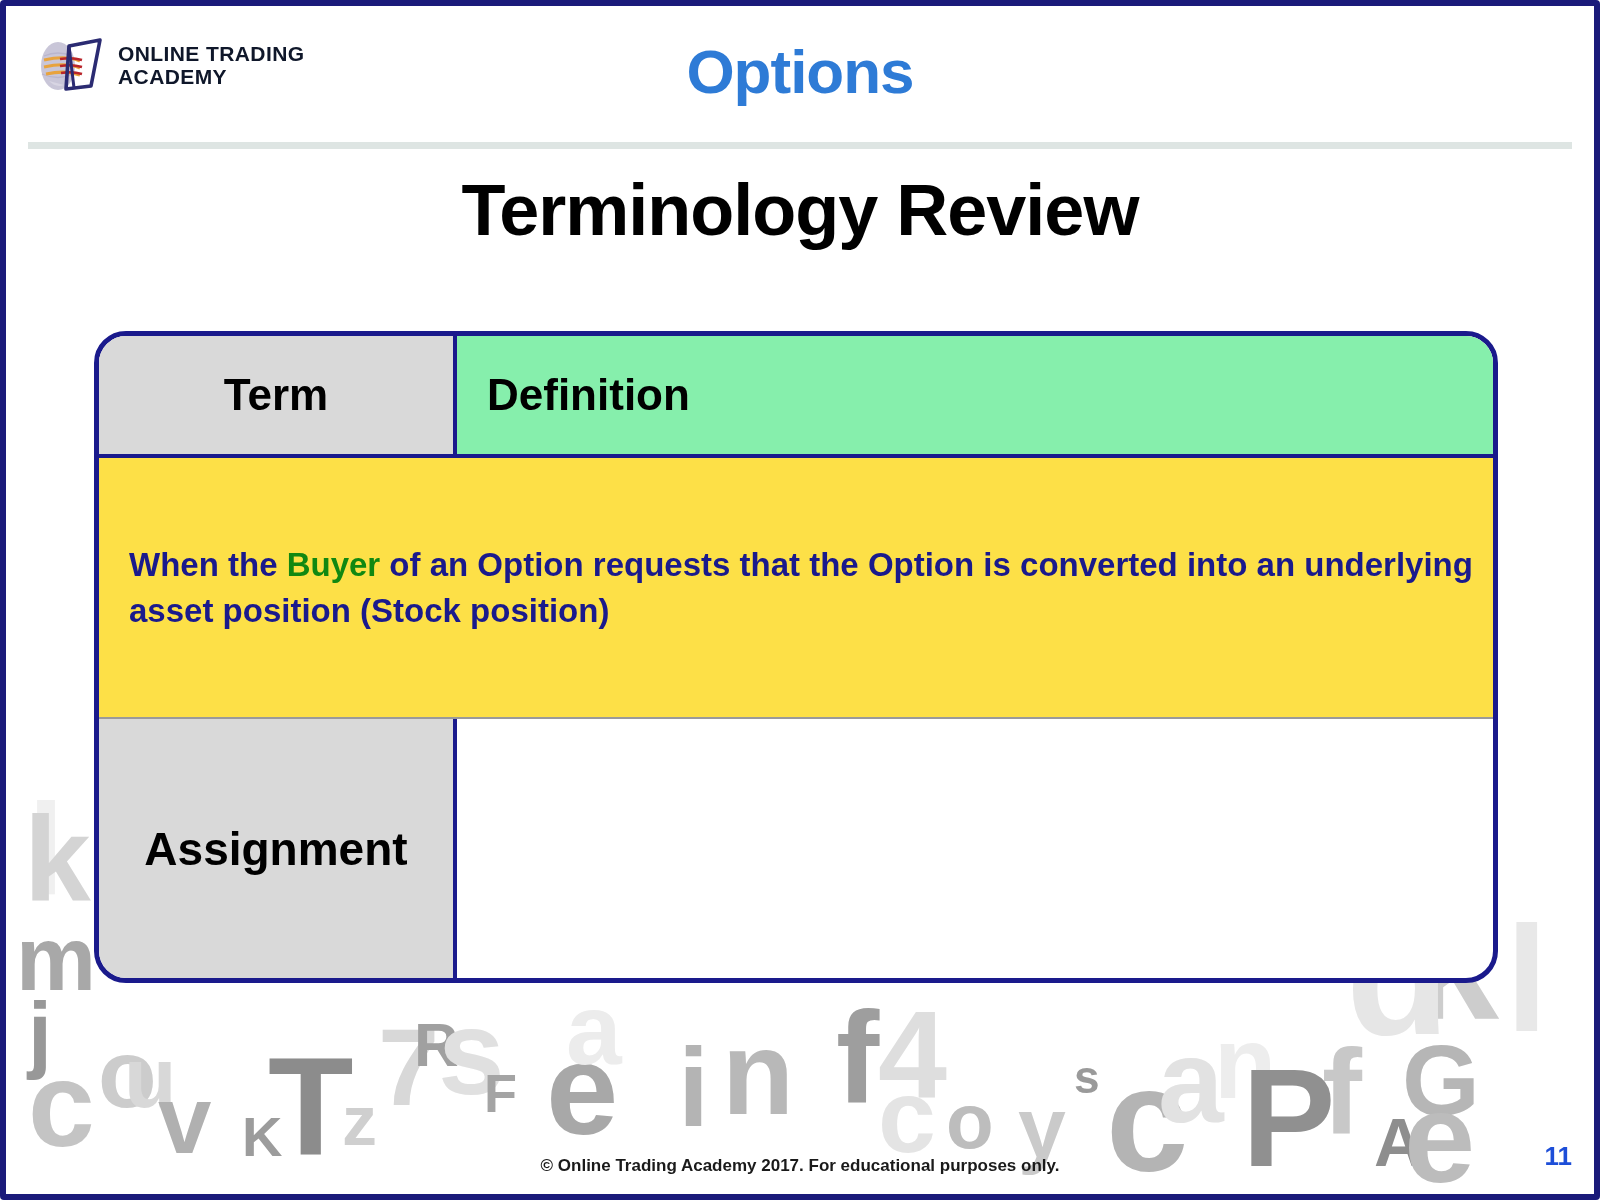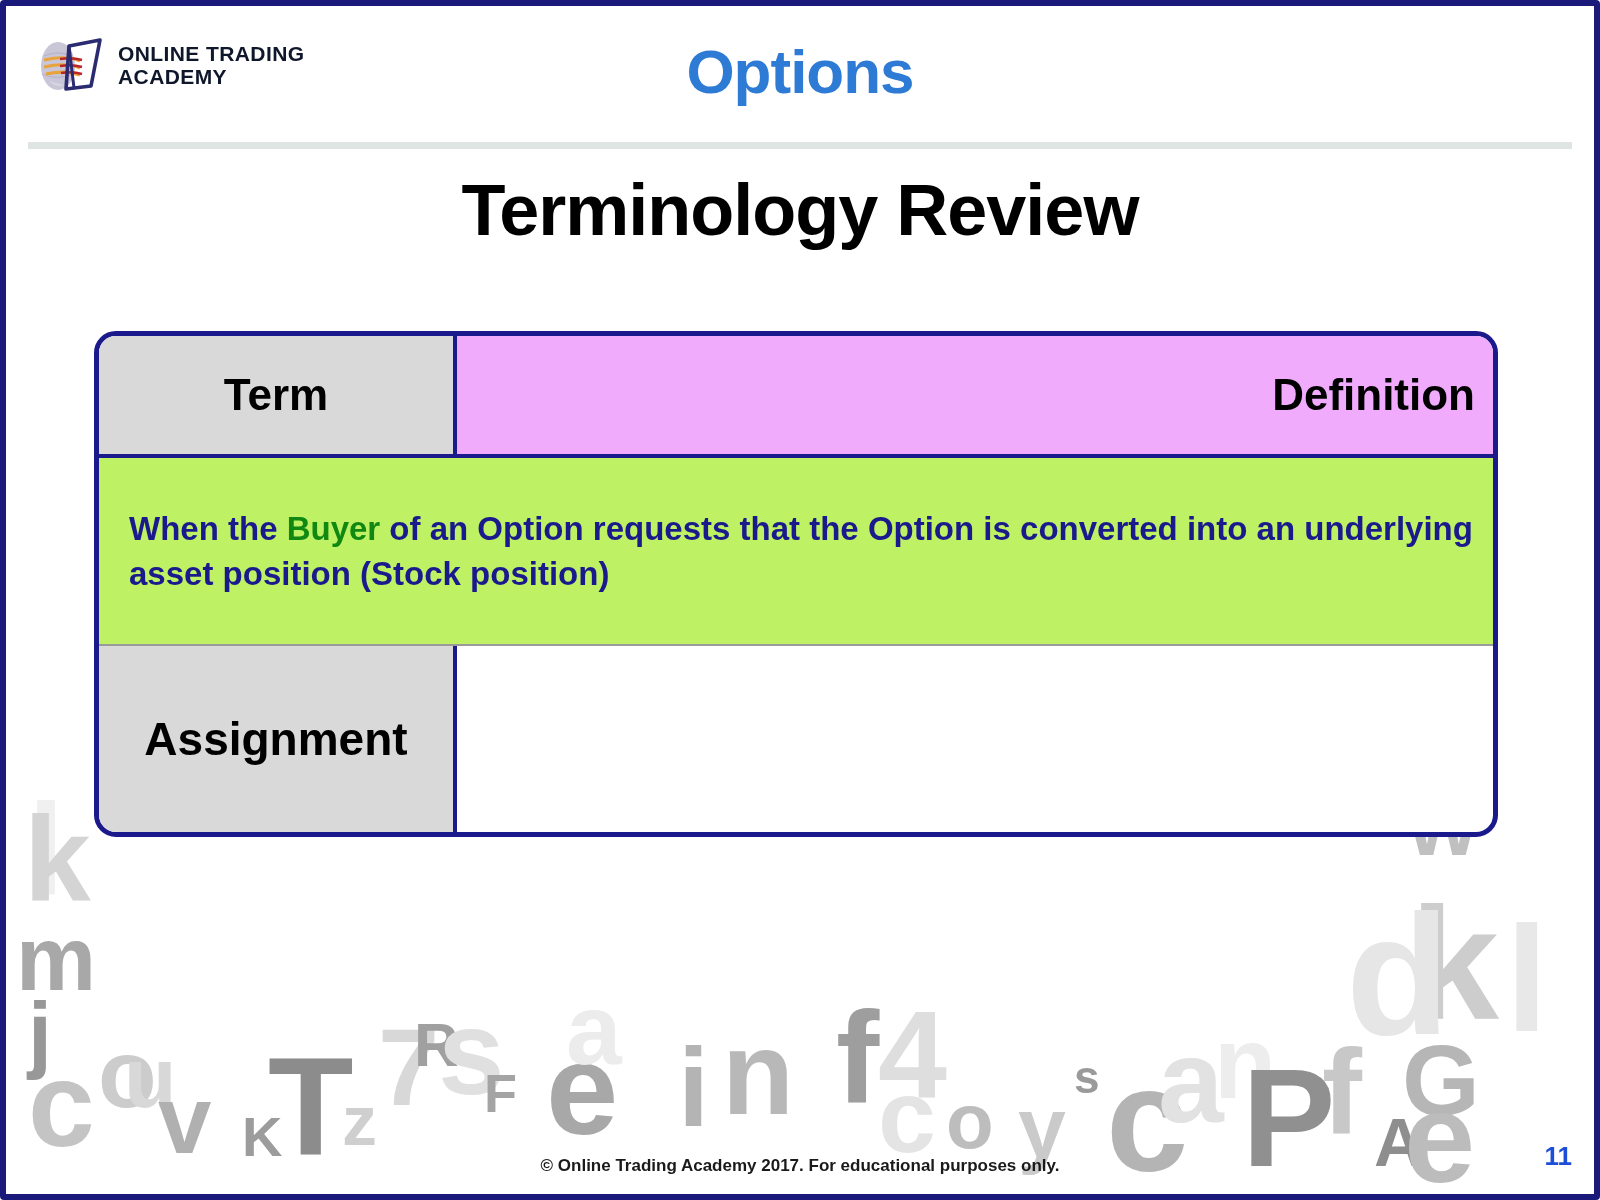--- a/index.html
+++ b/index.html
@@ -121,23 +121,23 @@
     letter-spacing: -1px;
     z-index: 5;
   }
 
   
   .term-table {
     position: absolute;
     left: 88px;
     top: 325px;
     width: 1404px;
-    height: 506px;
+    height: 652px;
     border: 5px solid #1a1a8c;
-    border-radius: 22px;
+    border-radius: 32px;
     background: #ffffff;
     box-sizing: border-box;
     overflow: hidden;
     z-index: 5;
     display: flex;
     flex-direction: column;
   }
   .trow { display: flex; }
   .trow.header-row {
     background: #d9d9d9;
@@ -154,28 +154,28 @@
     background: #d9d9d9;
     border-right: 4px solid #1a1a8c;
     display: flex;
     align-items: center;
     justify-content: center;
     box-sizing: border-box;
   }
   .header-row .cell-term { border-right-width: 4px; }
   .cell-def {
     flex: 1;
-    background: #bef264;
+    background: #fde047;
     box-sizing: border-box;
     padding: 0 18px 0 30px;
     display: flex;
     flex-direction: column;
     justify-content: center;
   }
-  .header-row .cell-def { background: #f0abfc; justify-content:center;align-items:flex-end; }
+  .header-row .cell-def { background: #86efac; justify-content:center; }
 
   .th-text {
     font-size: 44px;
     font-weight: bold;
     color: #000000;
     font-family: "Liberation Sans", sans-serif;
   }
   .th-def { text-align: left; }
 
   .term-label {

